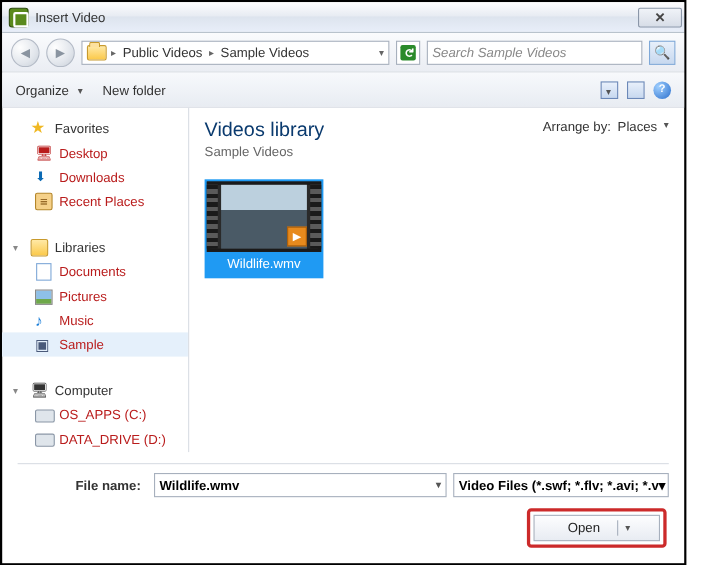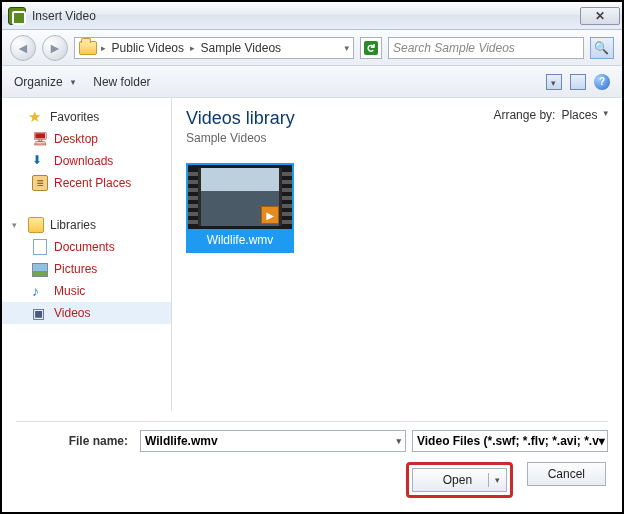--- a/index.html
+++ b/index.html
@@ -65,21 +65,21 @@
   .play-ov { position:absolute; bottom:2px; right:10px; width:18px; height:18px; background:#e78a1d; display:flex; align-items:center; justify-content:center; color:#fff; font-size:10px; border:1px solid #a85d0a; }
   .thumb-label { text-align:center; padding:4px 2px; color:#fff; }
   .footer { padding: 10px 14px 14px 14px; }
   .file-row { display:flex; align-items:center; gap:6px;font-weight:bold; }
   .file-lbl { width:118px; text-align:right; padding-right:6px; color:#333; }
   .file-input { flex:1; height:22px; border:1px solid #a7b0bd; background:#fff; padding:0 4px; display:flex; align-items:center; justify-content:space-between; }
   .file-input .dd { color:#555; font-size:9px; }
   .filter-box { width:196px; height:22px; border:1px solid #a7b0bd; background:#fff; padding:0 4px; display:flex; align-items:center; justify-content:space-between; white-space:nowrap; overflow:hidden; }
   .btn-row { display:flex; justify-content:flex-end; gap:14px; margin-top:10px; padding-right:2px; }
   .btn { height:24px; border:1px solid #a7b0bd; background:linear-gradient(#fdfdfe,#e8ecf2); display:flex; align-items:center; justify-content:center; padding:0 20px; color:#222; position:relative; }
-  .btn.split { padding-right:0; }
+  .btn.split { padding-right:20px; }
   .btn.split .main-lbl { padding: 0 16px 0 10px; border-right:1px solid #a7b0bd; }
   .btn.split .dd { padding: 0 6px; font-size:9px; color:#555; }
   .open-wrap { border:3px solid #cc2a2a; border-radius:4px; padding:3px; }
   .hr { height:1px; background:#d9dde4; margin: 0 0 8px 0; }
   .spacer-group { height: 16px; }
 </style>
 </head>
 <body>
 
 <div class="dialog">
@@ -161,24 +161,42 @@
         <div class="sb-item">
           <span class="ico ico-pic"></span>
           <span>Pictures</span>
         </div>
         <div class="sb-item">
           <span class="ico ico-music"></span>
           <span>Music</span>
         </div>
         <div class="sb-item sel">
           <span class="ico ico-vid"></span>
-          <span>Videos</span>
+          <span>Sample</span>
         </div>
       </div>
       <div class="spacer-group"></div>
+      <div class="sb-group">
+        <div class="sb-head expand">
+          <span class="ico ico-comp"></span>
+          <span>Computer</span>
+        </div>
+        <div class="sb-item">
+          <span class="ico ico-drive"></span>
+          <span>OS_APPS (C:)</span>
+        </div>
+        <div class="sb-item">
+          <span class="ico ico-drive"></span>
+          <span>DATA_DRIVE (D:)</span>
+        </div>
+        <div class="sb-item">
+          
+          
+        </div>
+      </div>
     </div>
 
     <div class="main">
       <div class="main-head">
         <div>
           <div class="lib-title">Videos library</div>
           <div class="lib-sub">Sample Videos</div>
         </div>
         <div class="arrange">
           <span>Arrange by:</span>
@@ -211,19 +229,16 @@
         <span class="dd">▾</span>
       </div>
     </div>
     <div class="btn-row">
       <div class="open-wrap">
         <div class="btn split">
           <span class="main-lbl">Open</span>
           <span class="dd">▾</span>
         </div>
       </div>
-      <div class="btn">
-        <span>Cancel</span>
-      </div>
     </div>
   </div>
 
 </div>
 
 </body></html>

